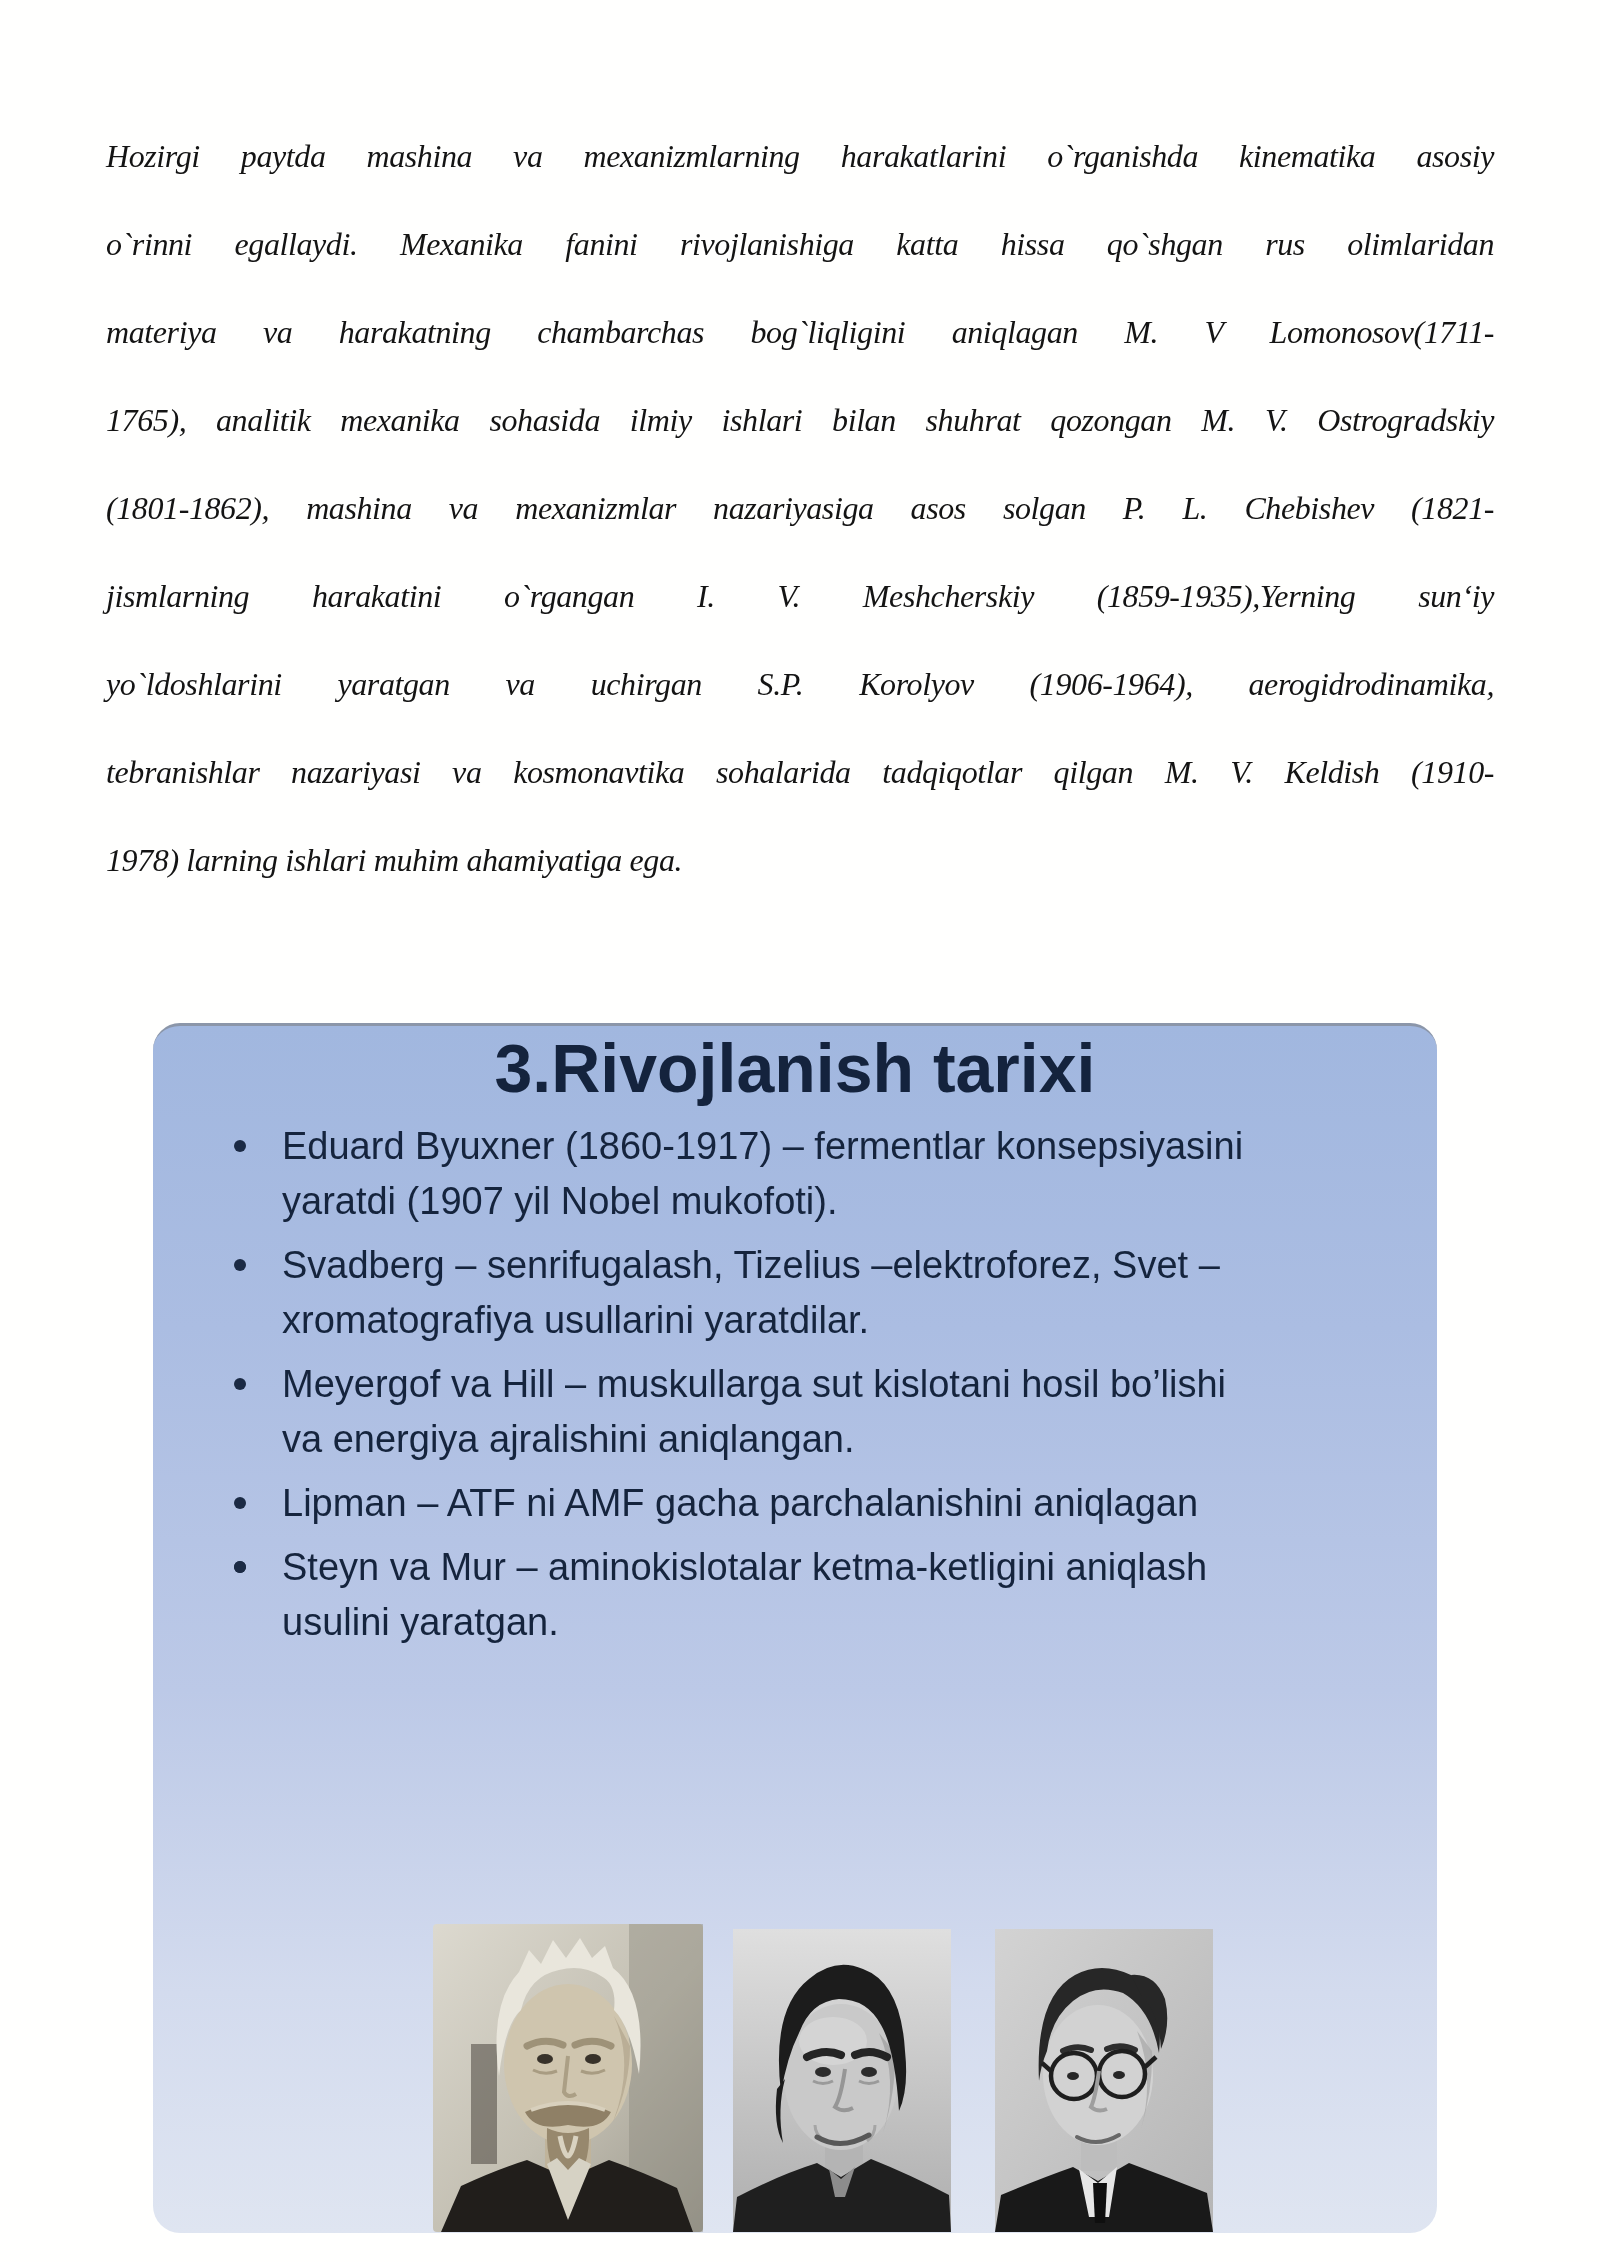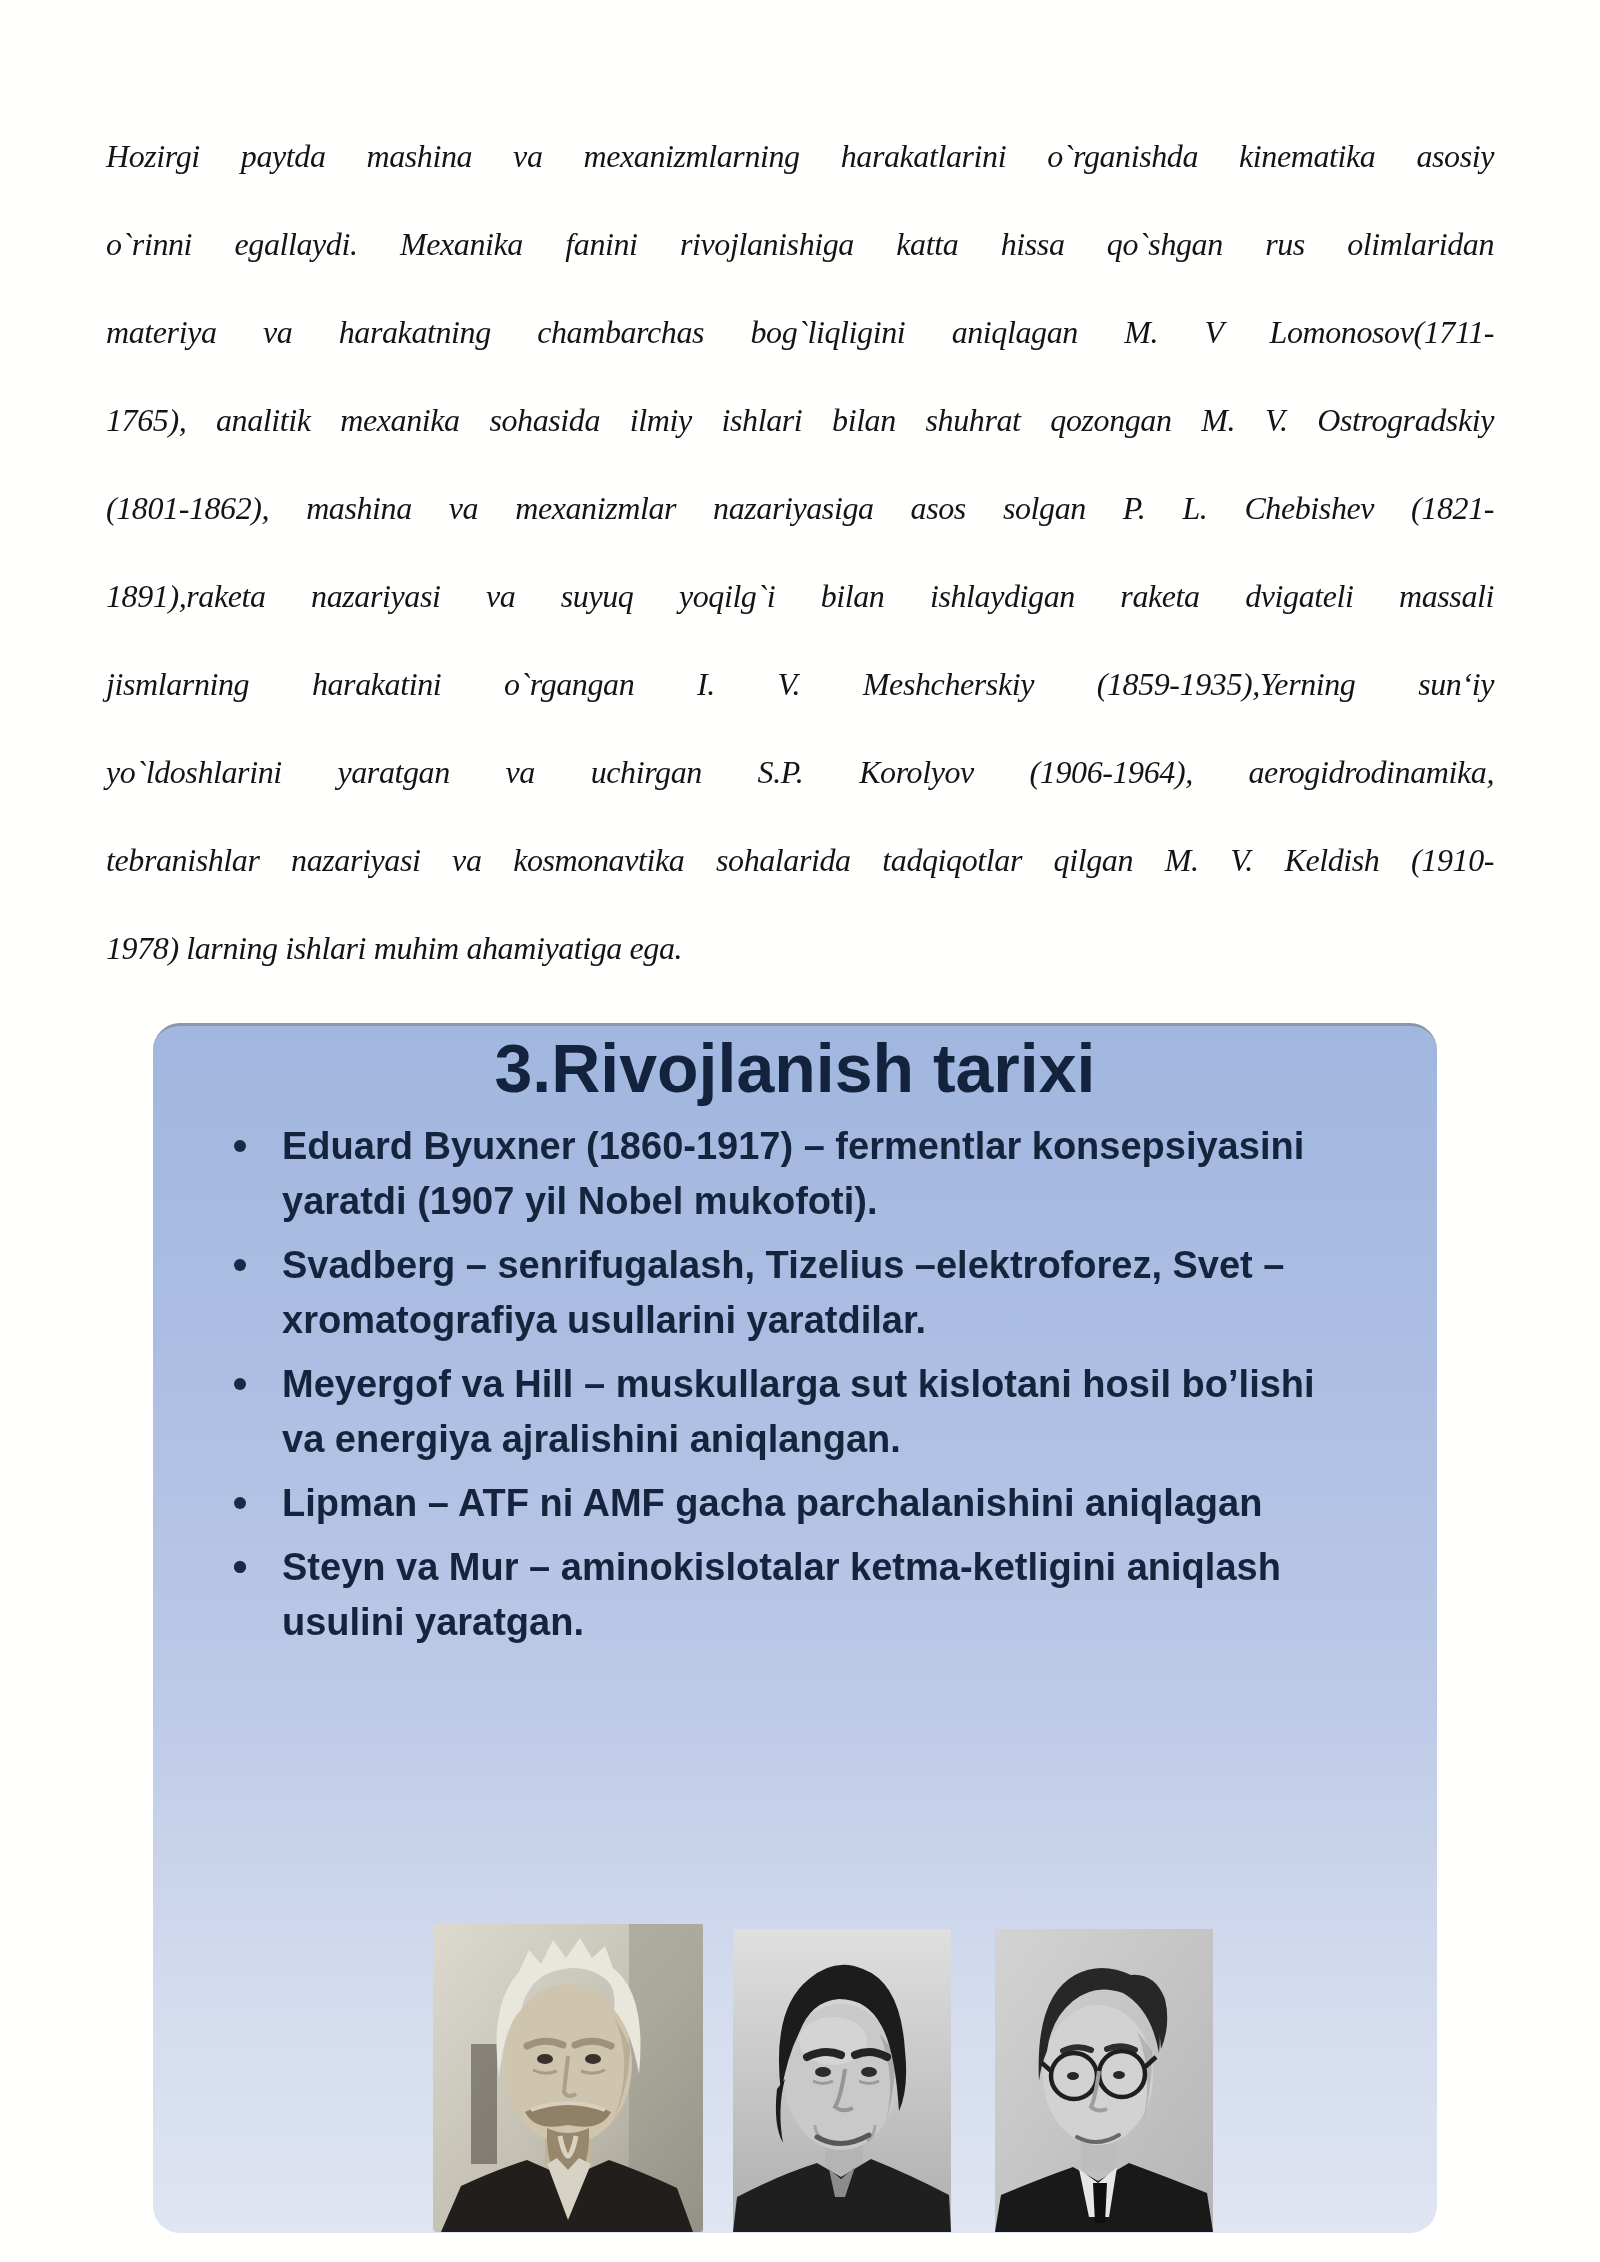--- a/index.html
+++ b/index.html
@@ -14,21 +14,21 @@
 
   
   .slide{position:absolute;left:153px;top:1023px;width:1284px;height:1210px;box-sizing:border-box;
          background:linear-gradient(180deg,#a1b7df 0%,#abbde2 25%,#bcc9e7 55%,#d3dbee 80%,#dfe5f1 100%);
          border-top:3px solid #8b96a9;
          font-family:"Liberation Sans", sans-serif;color:#15243d;overflow:hidden;border-radius:27px;}
   .slide-title{text-align:center;font-size:68px;font-weight:700;line-height:72px;padding-top:6px;
                color:#14233d;}
   .bullets{list-style:none;margin:15px 0 0 0;padding:0;}
   .bullets li{position:relative;padding-left:129px;margin-bottom:9px;
-              font-size:38px;line-height:55px;font-weight:700;}
+              font-size:38px;line-height:55px;font-weight:400;}
   .bullet-dot{position:absolute;left:81px;top:21px;width:12px;height:12px;border-radius:50%;
               background:#1b2a44;}
   .bullet-text{white-space:pre;display:block;}
 
   
   .photos{position:absolute;bottom:1px;left:280px;display:flex;align-items:flex-end;}
   .photo{display:block;flex:0 0 auto;}
   .photo-1{width:270px;height:308px;margin-right:30px;}
   .photo-2{width:218px;height:303px;margin-right:44px;}
   .photo-3{width:218px;height:303px;}
@@ -37,21 +37,20 @@
 <body>
 
 <div class="canvas">
 
   <div class="paragraph">
     <div class="par-line">Hozirgi paytda mashina va mexanizmlarning harakatlarini o`rganishda kinematika asosiy</div>
     <div class="par-line">o`rinni egallaydi. Mexanika fanini rivojlanishiga katta hissa qo`shgan rus olimlaridan</div>
     <div class="par-line">materiya va harakatning chambarchas bog`liqligini aniqlagan M. V  Lomonosov(1711-</div>
     <div class="par-line">1765), analitik mexanika sohasida ilmiy ishlari bilan  shuhrat qozongan M. V. Ostrogradskiy</div>
     <div class="par-line">(1801-1862), mashina va mexanizmlar nazariyasiga asos solgan P. L. Chebishev (1821-</div>
-    <div class="par-line">1891),raketa nazariyasi va suyuq yoqilg`i bilan ishlaydigan raketa dvigateli massali</div>
     <div class="par-line">jismlarning harakatini o`rgangan I. V. Meshcherskiy (1859-1935),Yerning sun‘iy</div>
     <div class="par-line">yo`ldoshlarini yaratgan va uchirgan S.P. Korolyov (1906-1964), aerogidrodinamika,</div>
     <div class="par-line">tebranishlar nazariyasi va kosmonavtika sohalarida tadqiqotlar qilgan M. V. Keldish (1910-</div>
     <div class="par-line last">1978) larning ishlari muhim ahamiyatiga ega.</div>
   </div>
 
   <div class="slide">
     <div class="slide-title">3.Rivojlanish tarixi</div>
 
     <ul class="bullets">

